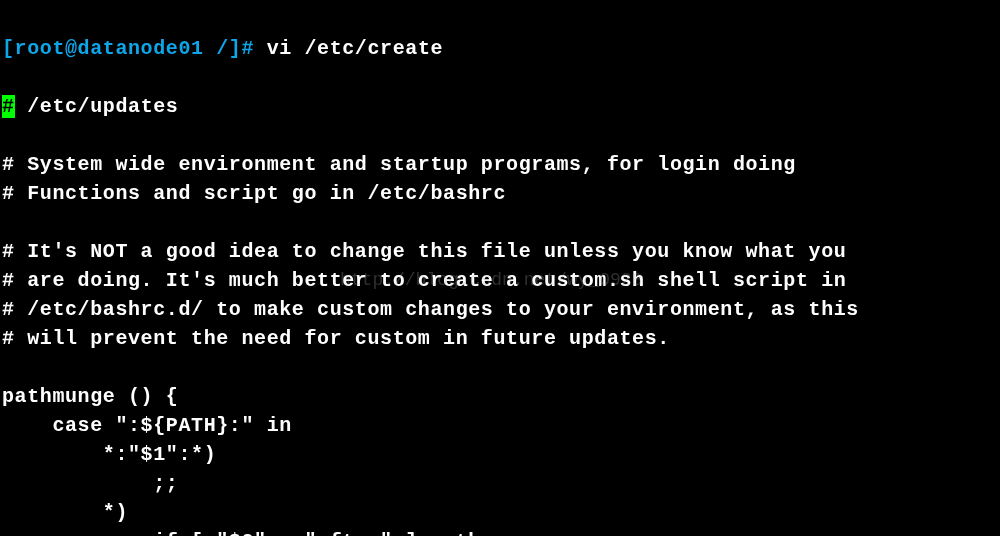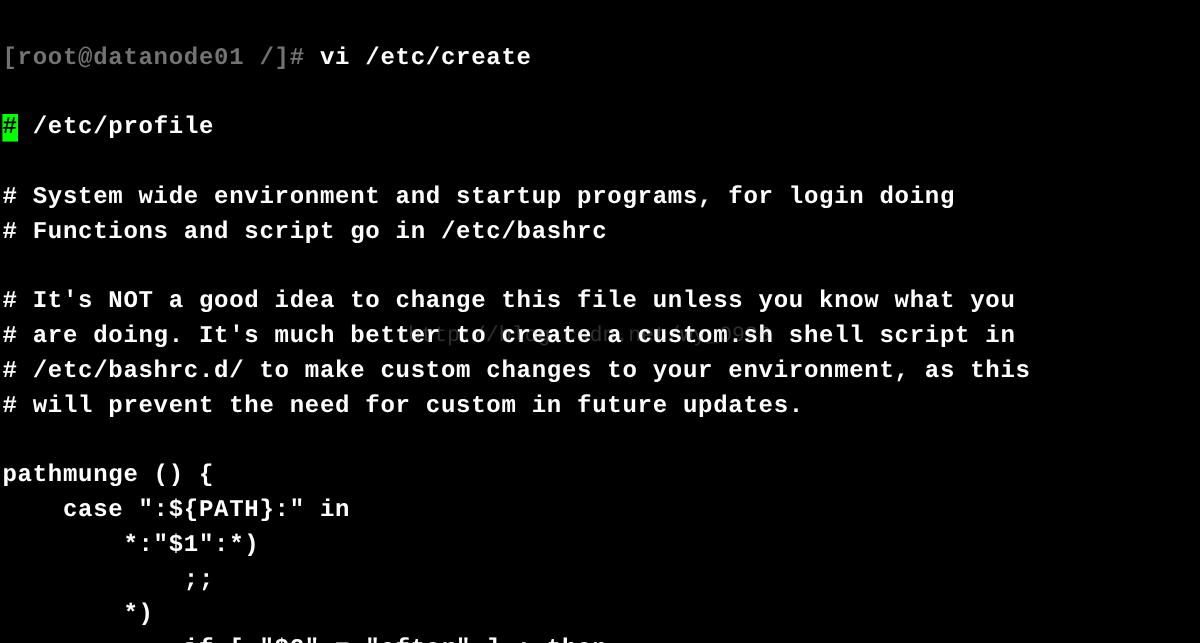--- a/index.html
+++ b/index.html
@@ -18,21 +18,21 @@
     font-family: "Courier New", Courier, monospace;
     font-size: 20px;
     line-height: 29px;
     letter-spacing: 0.6px;
     font-weight: bold;
     white-space: pre;
     padding: 5px 2px;
     box-sizing: border-box;
     position: relative;
   }
-  .prompt { color: #737373; }
+  .prompt { color: #0ea5e9; }
   .cursor-inv {
     background: #00ff00;
     color: #000;
   }
   .watermark {
     position: absolute;
     left: 340px;
     top: 266px;
     font-size: 18px;
     font-weight: normal;
@@ -41,21 +41,21 @@
     font-family: "Courier New", Courier, monospace;
     pointer-events: none;
   }
 </style>
 </head>
 <body>
 
 <div class="terminal">
 <span class="prompt">[root@datanode01 /]# </span><span>vi /etc/create</span>
 <span></span>
-<span class="cursor-inv">#</span><span> /etc/profile</span>
+<span class="cursor-inv">#</span><span> /etc/updates</span>
 <span></span>
 <span># System wide environment and startup programs, for login doing</span>
 <span># Functions and script go in /etc/bashrc</span>
 <span></span>
 <span># It's NOT a good idea to change this file unless you know what you</span>
 <span># are doing. It's much better to create a custom.sh shell script in</span>
 <span># /etc/bashrc.d/ to make custom changes to your environment, as this</span>
 <span># will prevent the need for custom in future updates.</span>
 <span></span>
 <span>pathmunge () {</span>

